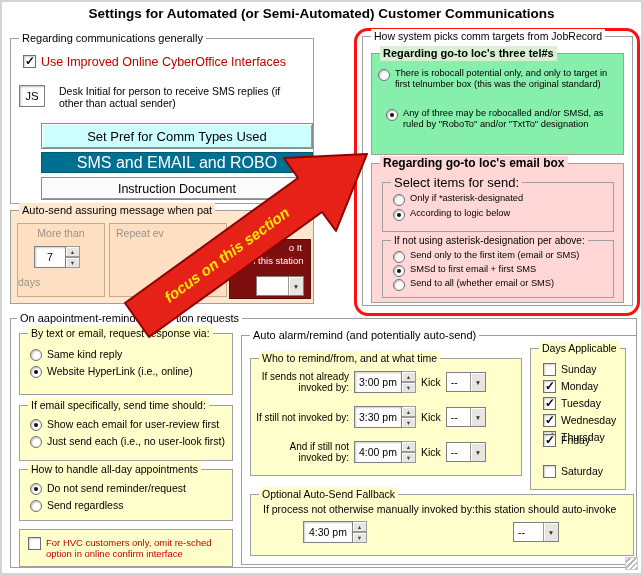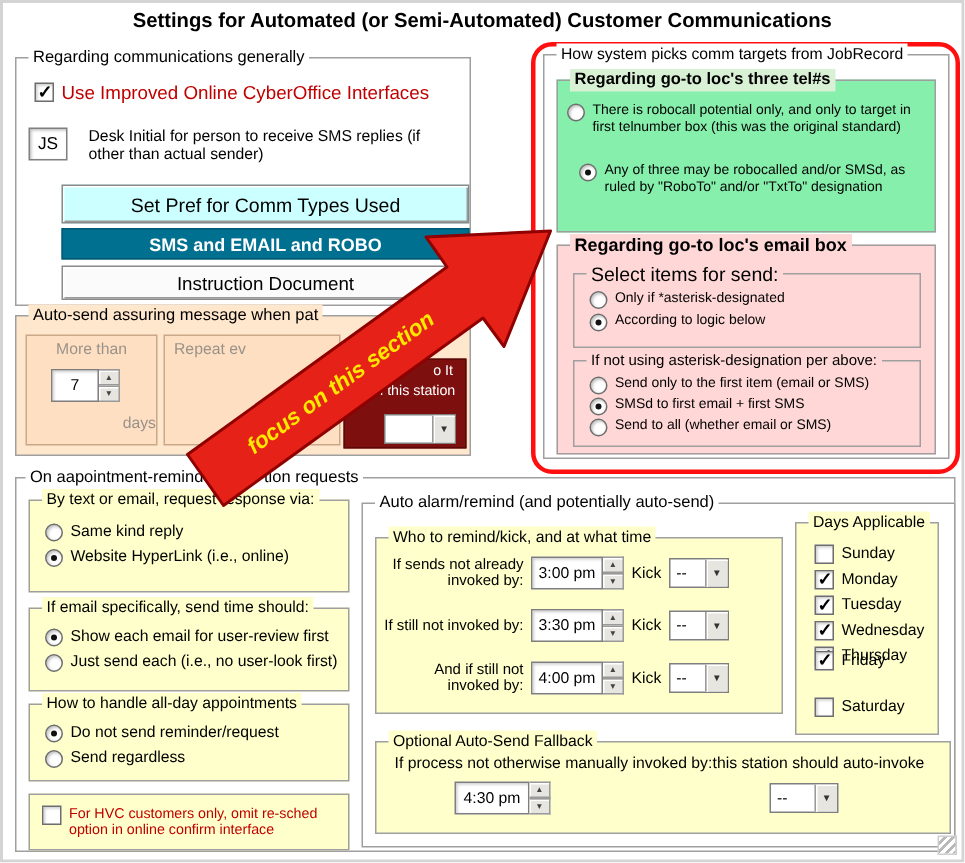--- a/index.html
+++ b/index.html
@@ -16,21 +16,21 @@
   .rlbl{font-size:10.5px;line-height:12.5px}
   .sm{font-size:9.3px;line-height:10.8px}
   .radio{width:12px;height:12px;min-width:12px;border-radius:50%;background:#fff;border:1px solid #6d6d6d;
          box-shadow:inset 1px 1px 2px rgba(0,0,0,.25);position:relative;margin-top:1px}
   .radio.on::after{content:"";position:absolute;left:3px;top:3px;width:4px;height:4px;border-radius:50%;background:#111}
   .cb{width:13px;height:13px;min-width:13px;background:#fff;border:1px solid #6d6d6d;
       box-shadow:inset 1px 1px 2px rgba(0,0,0,.2);position:relative}
   .cb.on::after{content:"\2713";position:absolute;left:1px;top:-2px;font-size:12px;font-weight:bold;color:#000}
   .btn{position:absolute;display:flex;align-items:center;justify-content:center;border:1px solid #8a8a8a;
        box-shadow:inset 1px 1px 0 #fff, inset -1px -1px 0 #9a9a9a;font-family:inherit;cursor:pointer}
-  .tealbar{position:absolute;background:#007090;color:#fff;font-weight:bold;font-size:12px;
+  .tealbar{position:absolute;background:#007090;color:#fff;font-weight:normal;font-size:16px;
            display:flex;align-items:center;justify-content:center;border:1px solid #005a73}
   .tbox{position:absolute;border:1px solid #7f7f7f;box-shadow:inset 1px 1px 2px rgba(0,0,0,.25);
         text-align:center;font-size:11.5px;font-family:inherit;background:#fff}
   .subpanel{position:absolute;border:1px solid #c9a98a;background:#ffdfc2}
   .spin{display:flex;height:22px}
   .sval{background:#fff;border:1px solid #7f7f7f;box-shadow:inset 1px 1px 2px rgba(0,0,0,.2);
         font-size:10.5px;display:flex;align-items:center;justify-content:center;padding:0 3px}
   .sbtns{display:flex;flex-direction:column;width:14px}
   .sb{flex:1;background:#e7e5e0;border:1px solid #9a9a9a;border-left:none;box-shadow:inset 1px 1px 0 #fff;
       font-size:5.5px;display:flex;align-items:center;justify-content:center;color:#444;cursor:pointer}
@@ -78,21 +78,21 @@
 
     <div class="subpanel" style="left:6px;top:12px;width:88px;height:74px">
       <div class="lbl dis" style="left:0;top:3px;width:100%;text-align:center">More than</div>
       <div class="spin" style="position:absolute;left:16px;top:22px">
         <span class="sval" style="width:32px">7</span>
         <span class="sbtns">
           <span class="sb">▲</span>
           <span class="sb">▼</span>
         </span>
       </div>
-      <div class="lbl dis" style="left:0;top:52px;width:100%;text-align:right">days</div>
+      <div class="lbl dis" style="left:0;top:52px;width:100%;text-align:left">days</div>
     </div>
 
     <div class="subpanel" style="left:98px;top:12px;width:118px;height:74px">
       <div class="lbl dis" style="left:6px;top:3px">Repeat ev</div>
     </div>
 
     <div class="maroon" style="left:218px;top:28px;width:82px;height:60px">
       <div class="mline" style="text-align:right;padding-right:8px">o It</div>
       <div class="mline" style="text-align:center">from this station</div>
       <div class="combo" style="position:absolute;left:26px;top:36px;width:48px">
@@ -196,21 +196,21 @@
       <div class="rrow" style="left:8px;top:7px">
         <span class="cb"></span>
         <span class="rlbl" style="font-size:9.5px;line-height:11px;color:#c00000;width:176px">For HVC customers only, omit re-sched option in online confirm interface</span>
       </div>
     </div>
 
     <div class="gbox" style="left:230px;top:16px;width:396px;height:230px;background:#fff">
       <span class="cap" style="background:#fff">Auto alarm/remind (and potentially auto-send)</span>
 
       <div class="gbox ybox" style="left:8px;top:22px;width:272px;height:118px">
-        <span class="cap" style="background:#ffffcb;font-size:10.5px">Who to remind/kick, and at what time</span>
+        <span class="cap" style="background:#ffffcb;font-size:10.5px">Who to remind/from, and at what time</span>
 
         <div class="warow" style="left:4px;top:12px">
           <span class="wlabel">If sends not already invoked by:</span>
           <span class="spin">
             <span class="sval" style="width:48px">3:00 pm</span>
             <span class="sbtns">
                 <span class="sb">▲</span>
                 <span class="sb">▼</span>
               </span>
           </span>

